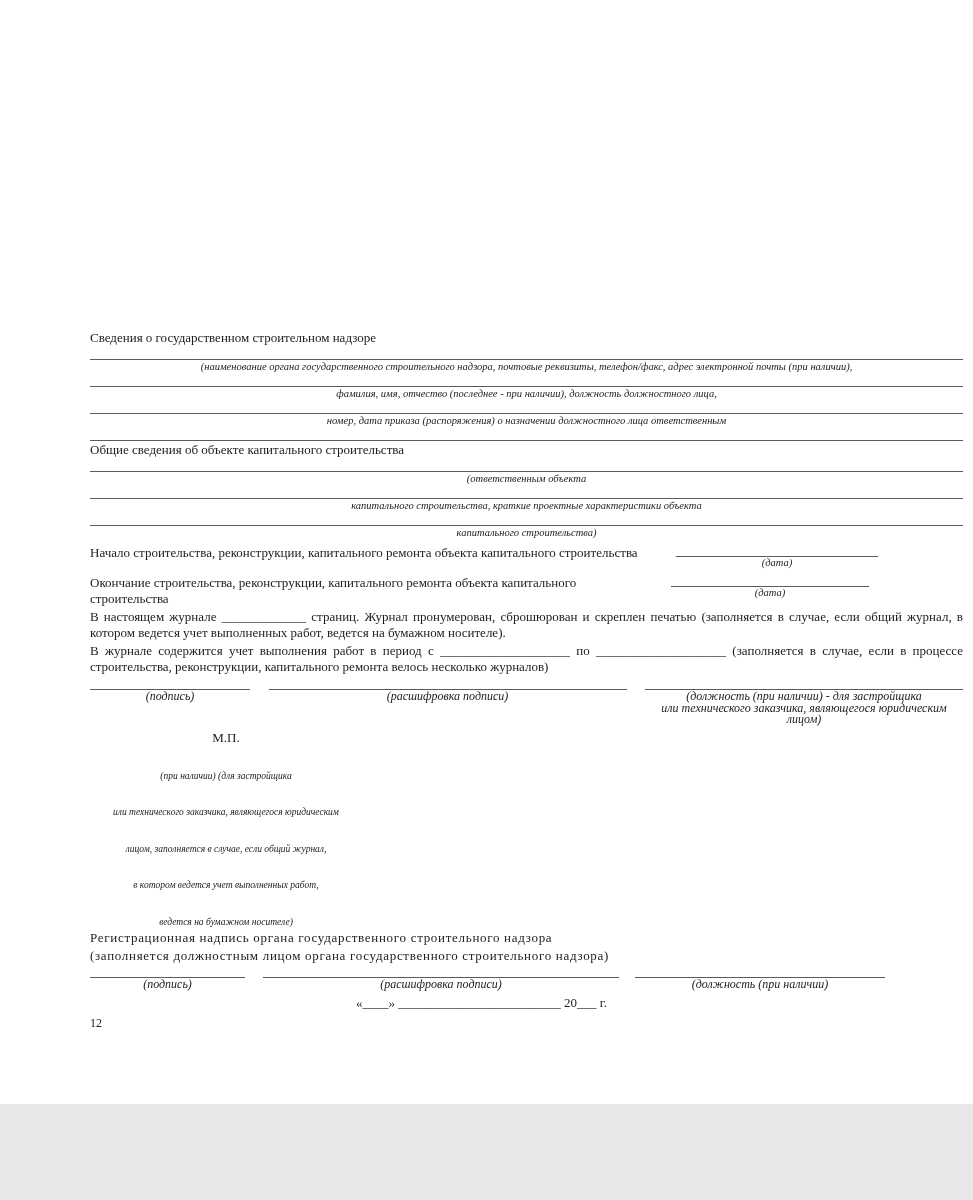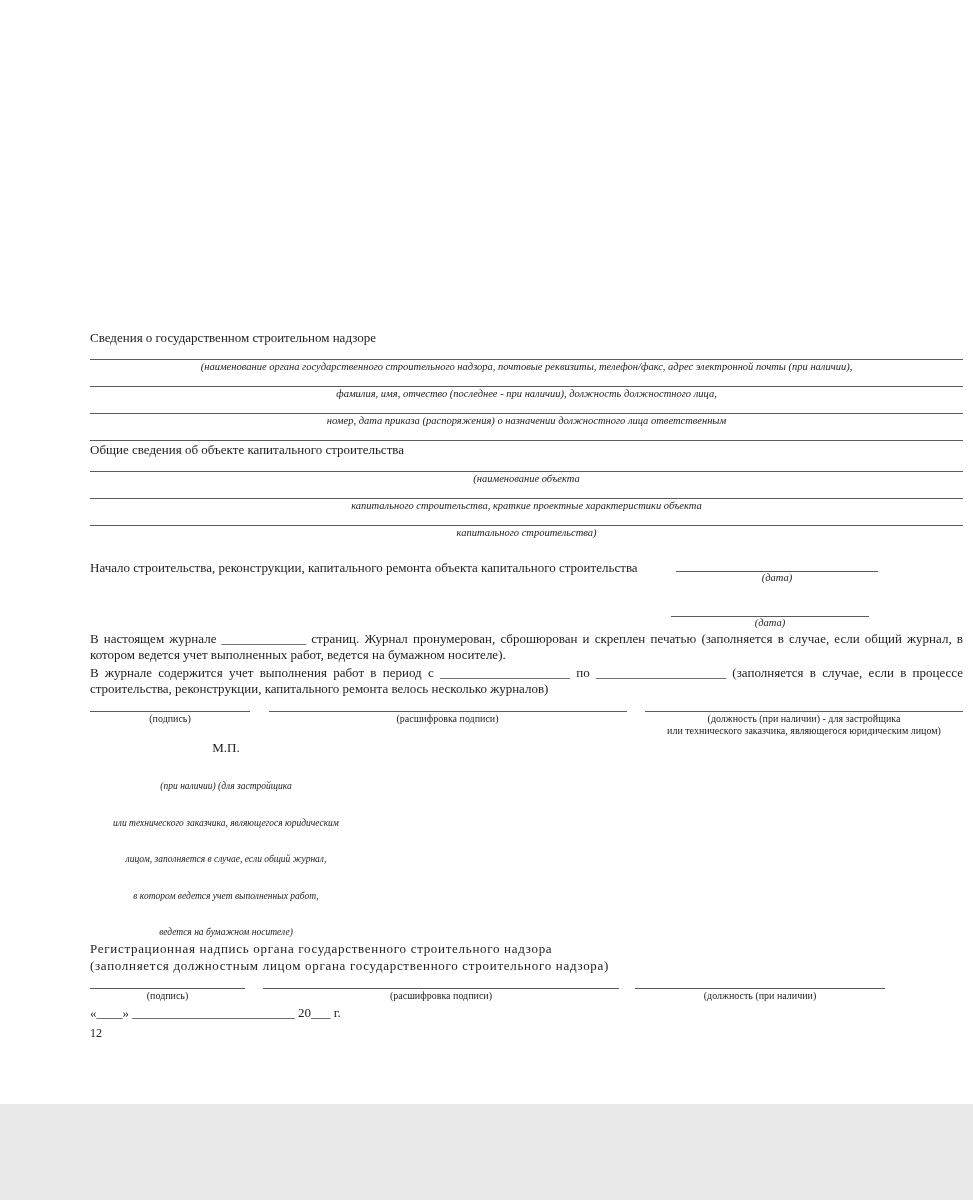--- a/index.html
+++ b/index.html
@@ -27,41 +27,41 @@
     border-bottom:1px solid #5a5a5a;
   }
   .rule-caption {
     font-style:italic;
     font-size:10.5px; line-height:13px;
     text-align:center;
     margin-bottom:5px;
     color:#222;
   }
   .h2 { margin-top:1px; }
-  .date-row { display:flex; margin-top:21px;gap:28px; }
+  .date-row { display:flex; margin-top:6px;gap:28px; }
   .date-label { font-size:13px; line-height:16px; flex:0 1 auto; }
   .date-field { margin-left:auto; flex:0 0 auto; }
   .date-field.start { width:202px; margin-right:85px; }
   .date-field.end   { width:198px; margin-right:94px; }
   .date-blank { height:12px; border-bottom:1px solid #5a5a5a; }
   .date-caption {
     font-style:italic; font-size:10.5px; line-height:12px;
     text-align:center; color:#222;
   }
   .para {
     font-size:13px; line-height:16px;
     text-align:justify;
     margin-top:2px;
   }
   .blank-us { white-space:nowrap; letter-spacing:0; }
   .sig-row { display:flex; margin-top:9px; }
   .sig-col { flex:0 0 auto; }
   .sig-blank { height:6px; border-bottom:1px solid #5a5a5a; }
   .sig-caption {
-    font-size:10px; line-height:11.5px;
+    font-style:italic; font-size:12px; line-height:11.5px;
     text-align:center; color:#222; padding-top:1px;
   }
   .row-builder { justify-content:space-between; }
   .row-builder .c1 { width:160px; }
   .row-builder .c2 { width:358px; }
   .row-builder .c3 { width:318px; }
   .row-supervisor .c1 { width:155px; margin-right:18px; }
   .row-supervisor .c2 { width:356px; margin-right:16px; }
   .row-supervisor .c3 { width:250px; }
   .stamp-block {
@@ -72,21 +72,21 @@
   .stamp-label { font-size:13px; line-height:16px; margin-bottom:2px; }
   .stamp-note {
     font-style:italic; font-size:9.5px; line-height:11.5px; color:#222;margin-top:25px;
   }
   .reg-title {
     font-size:13px; line-height:15.5px;
     letter-spacing:0.7px;
     margin-top:2px;
   }
   .date-bottom-row {
-    display:flex; justify-content:flex-start;
+    display:flex; justify-content:center;
     padding-right:90px;
     font-size:13px; line-height:17px;
     margin-top:3px;
   }
   .page-num { font-size:12px; line-height:14px; margin-top:5px; }
 </style>
 </head>
 <body>
 
 <div class="sheet">
@@ -101,37 +101,38 @@
     <div class="rule-caption">фамилия, имя, отчество (последнее - при наличии), должность должностного лица,</div>
 
     <div class="rule"></div>
     <div class="rule-caption">номер, дата приказа (распоряжения) о назначении должностного лица ответственным</div>
 
     <div class="rule"></div>
 
     <div class="h-line h2">Общие сведения об объекте капитального строительства</div>
 
     <div class="rule"></div>
-    <div class="rule-caption">(наименование объекта</div>
+    <div class="rule-caption">(ответственным объекта</div>
 
     <div class="rule"></div>
     <div class="rule-caption">капитального строительства, краткие проектные характеристики объекта</div>
 
     <div class="rule"></div>
     <div class="rule-caption">капитального строительства)</div>
 
     <div class="date-row">
       <div class="date-label">Начало строительства, реконструкции, капитального ремонта  объекта капитального строительства</div>
       <div class="date-field start">
         <div class="date-blank"></div>
         <div class="date-caption">(дата)</div>
       </div>
     </div>
 
     <div class="date-row">
+      <div class="date-label">Окончание строительства, реконструкции, капитального ремонта объекта капитального строительства</div>
       <div class="date-field end">
         <div class="date-blank"></div>
         <div class="date-caption">(дата)</div>
       </div>
     </div>
 
     <div class="para">
       <span>В настоящем журнале</span>
       <span class="blank-us">_____________</span>
       <span>страниц. Журнал пронумерован, сброшюрован и скреплен печатью (заполняется в случае, если общий журнал, в котором ведется учет выполненных работ, ведется на бумажном носителе).</span>

